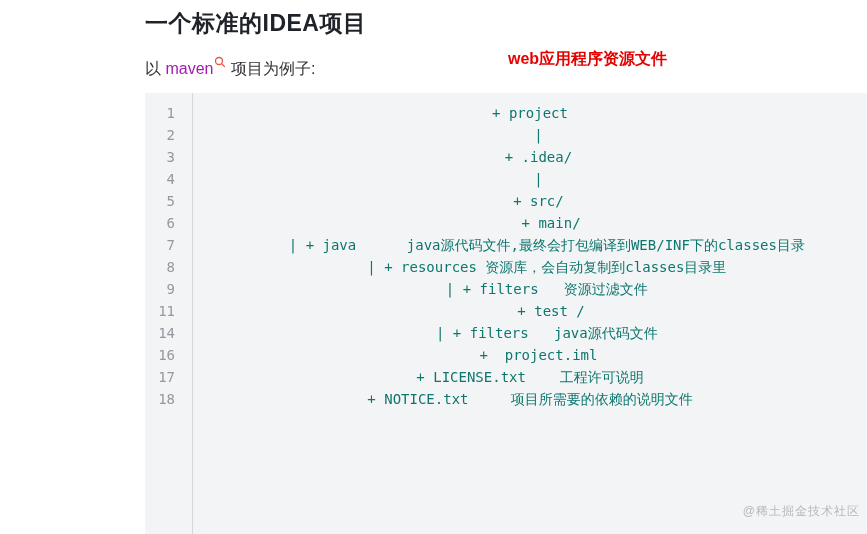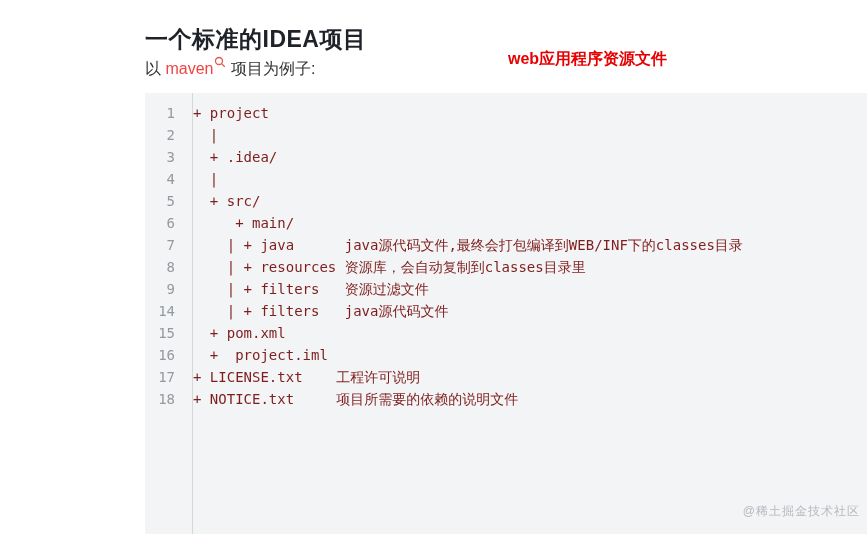--- a/index.html
+++ b/index.html
@@ -5,34 +5,34 @@
   * { margin: 0; padding: 0; box-sizing: border-box; }
   html, body {
     width: 867px; height: 534px;
     background: #ffffff;
     overflow: hidden;
     font-family: "Liberation Sans", sans-serif;
     position: relative;
   }
   .page-title {
     position: absolute;
-    left: 145px; top: 24px;
+    left: 145px; top: 8px;
     font-size: 23px;
     font-weight: 700;
     color: #1f2329;
     letter-spacing: 0.5px;
   }
   .intro {
     position: absolute;
     left: 145px; top: 54px;
     font-size: 16px;
     color: #333333;
   }
   .maven-link {
-    color: #ef4444;
+    color: #a21caf;
     text-decoration: none;
     cursor: pointer;
   }
   .search-icon {
     color: #e25746;
     display: inline-block;
     vertical-align: 6px;
     margin-left: 1px;
     cursor: pointer;
   }
@@ -71,21 +71,22 @@
     width: 39px;
     text-align: right;
     padding-right: 9px;
     color: #9499a0;
     user-select: none;
   }
   .line-content {
     flex: 1;
     padding-left: 9px;
     white-space: pre;
-    color: #7f1d1d;
+    color: #0f766e;
+    text-align: center;
   }
   .watermark {
     position: absolute;
     right: 7px; top: 503px;
     font-size: 12px;
     color: #b6bac0;
     letter-spacing: 1px;
   }
 </style>
 </head>
@@ -142,32 +143,32 @@
     <span class="line-number">8</span>
     <span class="line-content">    | + resources 资源库，会自动复制到classes目录里</span>
   </div>
 
   <div class="code-line">
     <span class="line-number">9</span>
     <span class="line-content">    | + filters   资源过滤文件</span>
   </div>
 
 
+  <div class="code-line">
+    <span class="line-number">11</span>
+    <span class="line-content">     + test /</span>
+  </div>
 
 
 
   <div class="code-line">
     <span class="line-number">14</span>
     <span class="line-content">    | + filters   java源代码文件</span>
   </div>
 
-  <div class="code-line">
-    <span class="line-number">15</span>
-    <span class="line-content">  + pom.xml</span>
-  </div>
 
   <div class="code-line">
     <span class="line-number">16</span>
     <span class="line-content">  +  project.iml</span>
   </div>
 
   <div class="code-line">
     <span class="line-number">17</span>
     <span class="line-content">+ LICENSE.txt    工程许可说明</span>
   </div>

